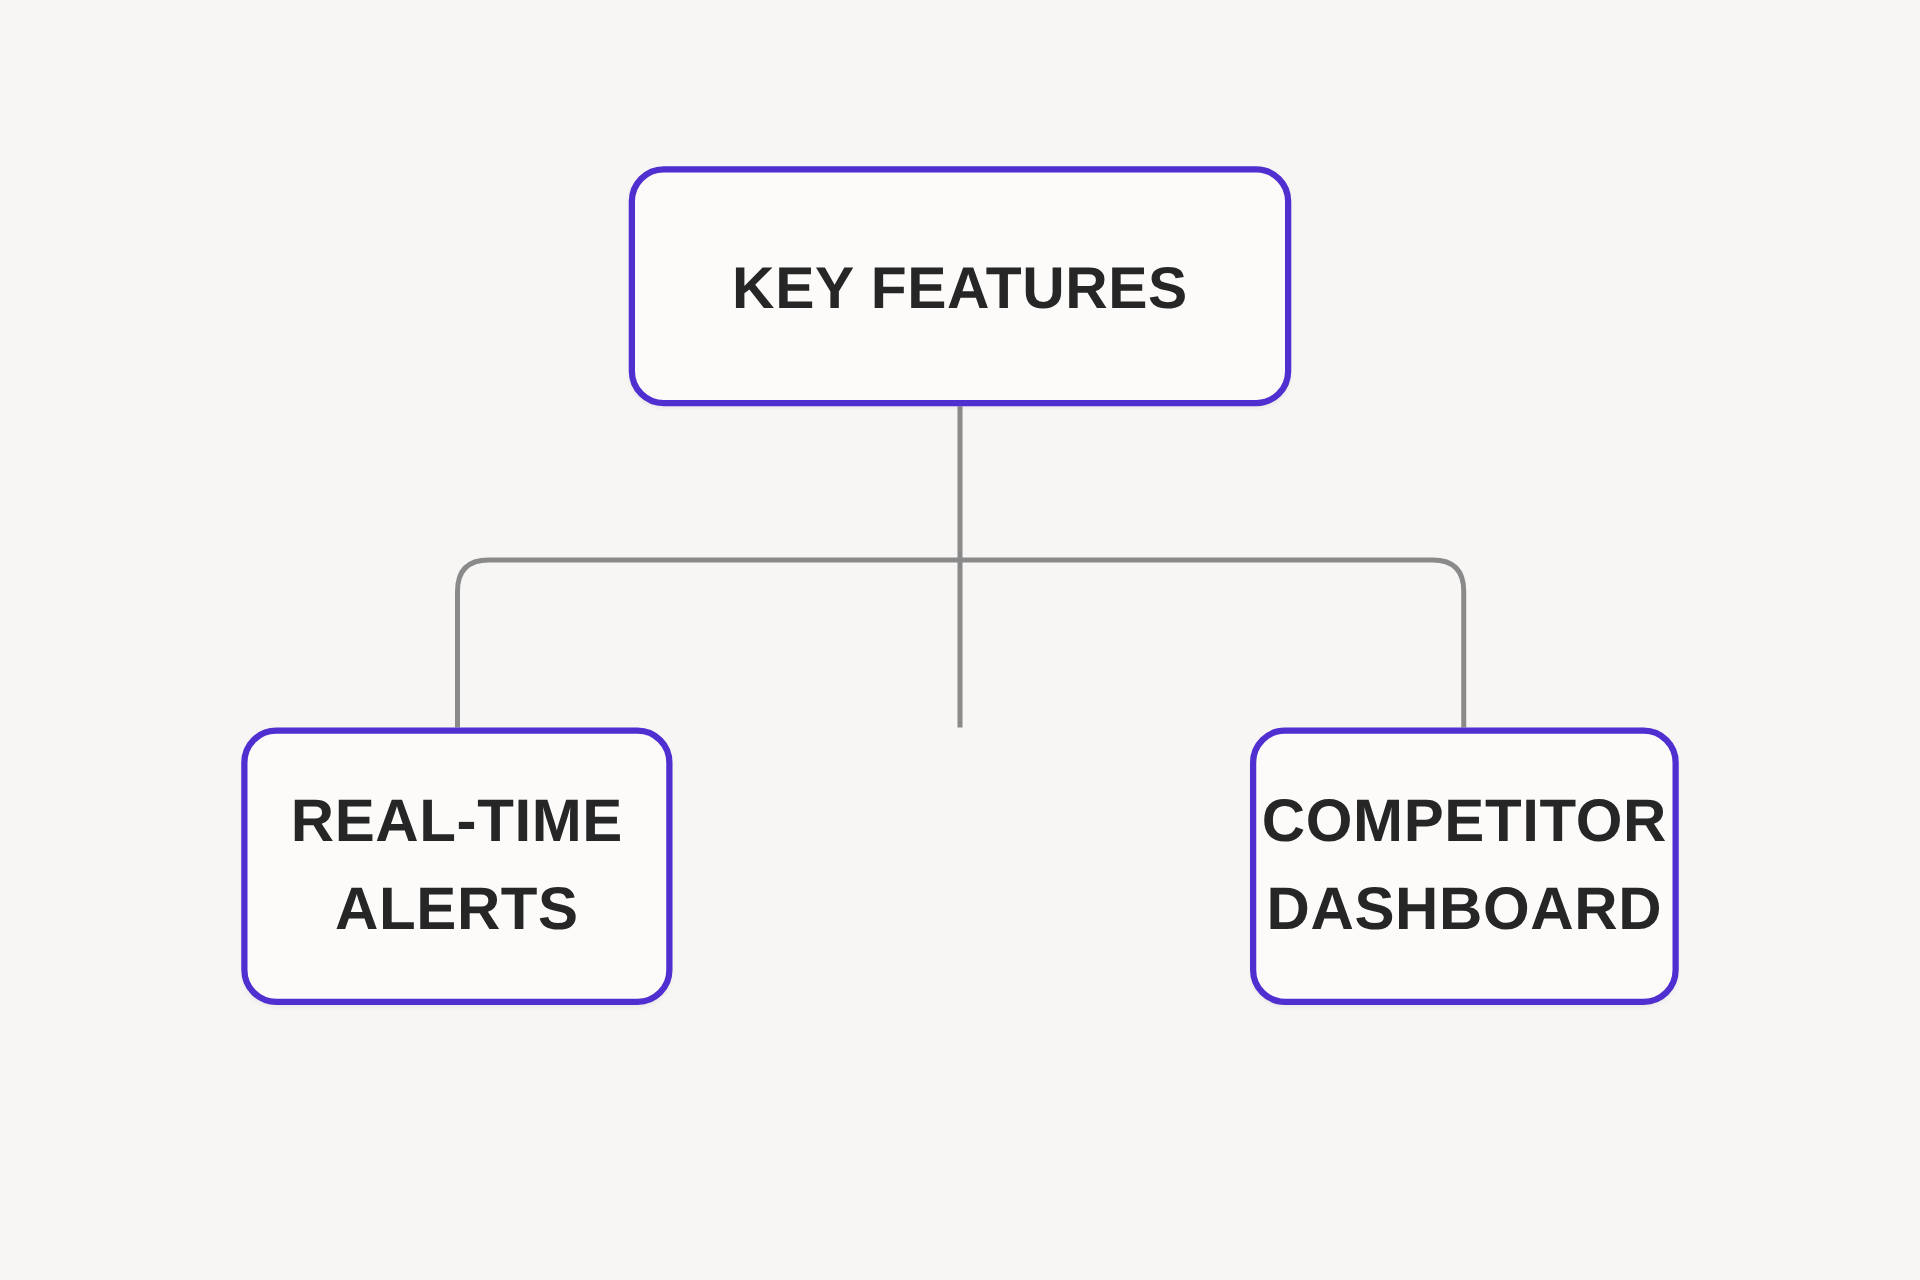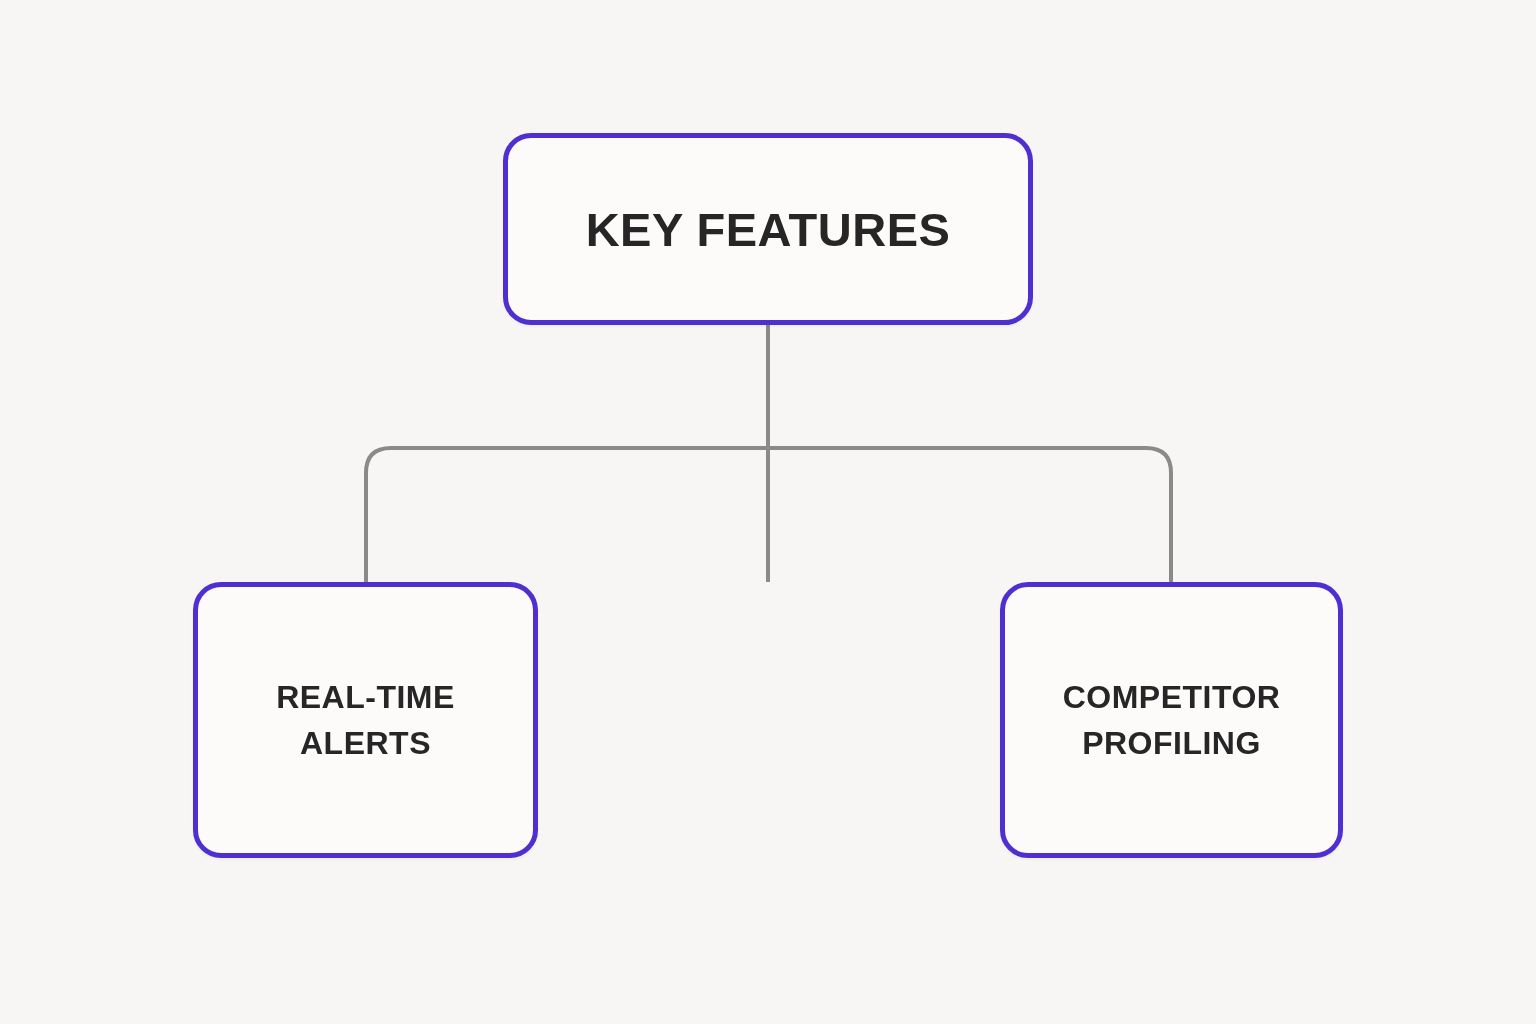--- a/index.html
+++ b/index.html
@@ -50,22 +50,22 @@
   }
 
   .node-root {
     left: 503px; top: 133px;
     width: 530px; height: 192px;
     font-size: 47px;
   }
 
   .node-child {
     top: 582px;
-    width: 345px; height: 276px;
-    font-size: 32px;
+    width: 345px; height: 222px;
+    font-size: 48px;
     line-height: 1.45;
     padding: 0 28px;
   }
   .node-child-1 { left: 193px; }
   .node-child-2 { left: 600px; width: 338px; }
   .node-child-3 { left: 1000px; width: 343px; }
 </style>
 </head>
 <body>
 
@@ -83,16 +83,16 @@
   <div class="node node-root">
     <span>KEY FEATURES</span>
   </div>
 
   <div class="node node-child node-child-1">
     <span>REAL-TIME ALERTS</span>
   </div>
 
 
   <div class="node node-child node-child-3">
-    <span>COMPETITOR PROFILING</span>
+    <span>COMPETITOR DASHBOARD</span>
   </div>
 
 </div>
 
 </body></html>

